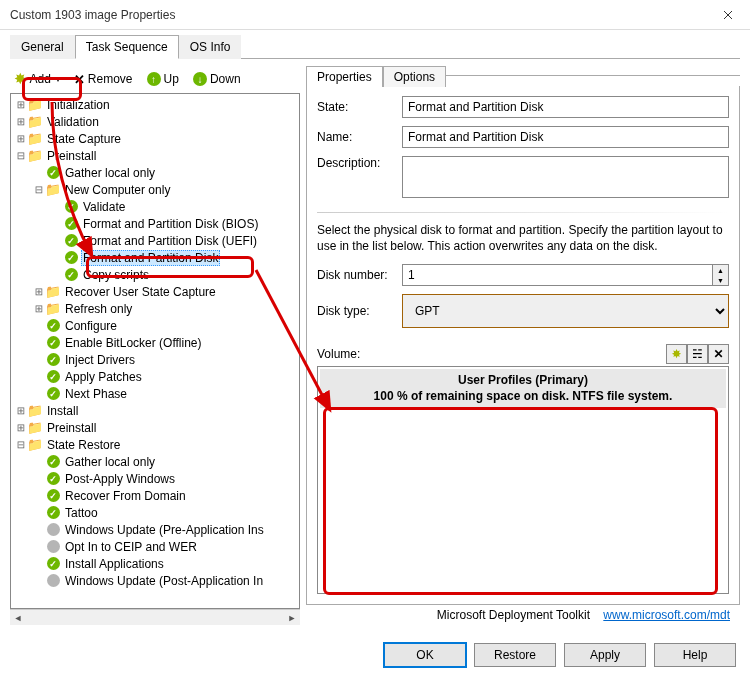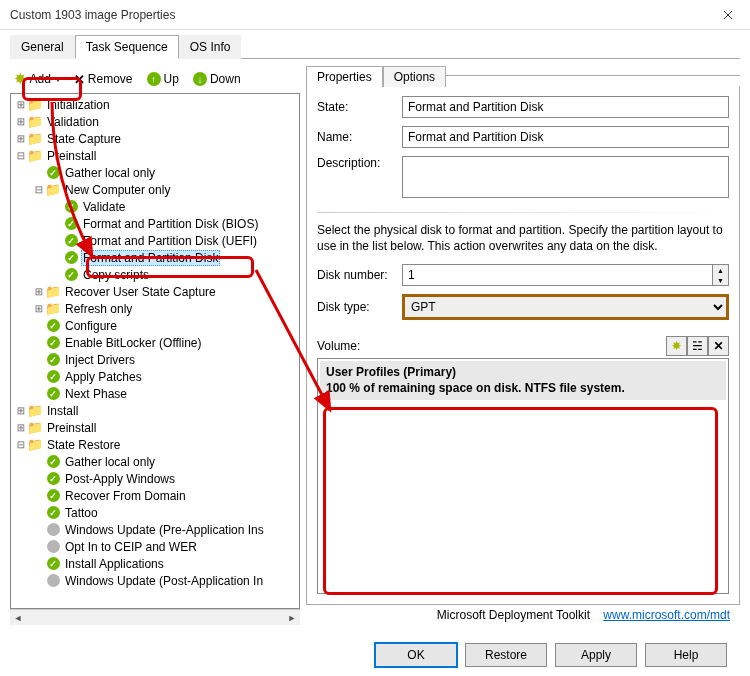--- a/index.html
+++ b/index.html
@@ -44,42 +44,42 @@
 .inner-tabs .tab { padding: 3px 10px; border: 1px solid #aaa; border-bottom: none; cursor: pointer; background: #f5f5f5; position: relative; top: 1px; }
 .inner-tabs .tab.active { background: #fff; }
 .inner-tabs-border { border-bottom: 1px solid #aaa; flex: 1; }
 
 .prop-body { border: 1px solid #aaa; border-top: none; flex: 1; padding: 10px; display: flex; flex-direction: column; }
 
 .field-row { display: flex; align-items: center; margin-bottom: 8px; }
 .field-row .lbl { width: 85px; }
 .field-row input[type=text] { flex: 1; border: 1px solid #888; padding: 3px 5px; font-size: 12px; }
 .field-row textarea { flex: 1; border: 1px solid #888; height: 42px; resize: none; font-size: 12px; padding: 3px; }
-.field-row select { flex: 1; border: 3px solid #a16207; padding: 2px; font-size: 12px; background: #efefef; }
+.field-row select { flex: 1; border: 1px solid #a16207; padding: 8px; font-size: 12px; background: #efefef; }
 .field-row .spinner { flex: 1; display: flex; }
 .field-row .spinner input { flex: 1; border: 1px solid #888; padding: 3px 5px; font-size: 12px; }
 .field-row .spinner .spin-btns { width: 16px; border: 1px solid #888; border-left: none; display: flex; flex-direction: column; }
 .field-row .spinner .spin-btns div { flex: 1; display: flex; align-items: center; justify-content: center; font-size: 7px; background: #efefef; cursor: pointer; }
 
 .sep { height: 1px; background: linear-gradient(to right, #ccc, transparent); margin: 6px 0 10px; }
 
 .help-text { margin-bottom: 10px; line-height: 1.3; }
 
 .vol-section { margin-top: 8px; flex: 1; display: flex; flex-direction: column; }
 .vol-header { display: flex; align-items: center; }
 .vol-header .lbl { flex: 1; }
 .vol-header .vbtn { width: 21px; height: 20px; border: 1px solid #888; display: inline-flex; align-items: center; justify-content: center; background: #efefef; cursor: pointer; font-size: 12px; }
 .vol-list { border: 1px solid #888; flex: 1; min-height: 170px; background: #fff; margin-top: 2px; padding: 2px; }
-.vol-item { background: #e8e8e8; padding: 3px 6px; line-height: 1.35; }
+.vol-item { background: #e8e8e8; padding: 3px 6px; line-height: 1.35; text-align: center; }
 .vol-item .bold { font-weight: bold; }
 
 .footer-brand { text-align: right; padding: 3px 10px; }
 .footer-brand a { color: #0066cc; }
 
-.bottom-btns { display: flex; justify-content: flex-end; gap: 8px; padding: 8px 23px 10px; }
+.bottom-btns { display: flex; justify-content: flex-end; gap: 8px; padding: 8px 14px 10px; }
 .bottom-btns button { width: 82px; height: 24px; border: 1px solid #888; background: #e6e6e6; cursor: pointer; font-size: 12px; }
 .bottom-btns button.focus { border: 1px solid #0078d7; outline: 1px solid #0078d7; }
 
 
 .annot { position: absolute; border: 3px solid #d80000; border-radius: 6px; pointer-events: none; z-index: 50; }
 .annot.a1 { left: 22px; top: 77px; width: 60px; height: 24px; }
 .annot.a2 { left: 86px; top: 256px; width: 168px; height: 22px; }
 .annot.a3 { left: 323px; top: 407px; width: 395px; height: 188px; }
 svg.arrow-svg { position: absolute; pointer-events: none; z-index: 49; left: 0; top: 0; }
 </style>

